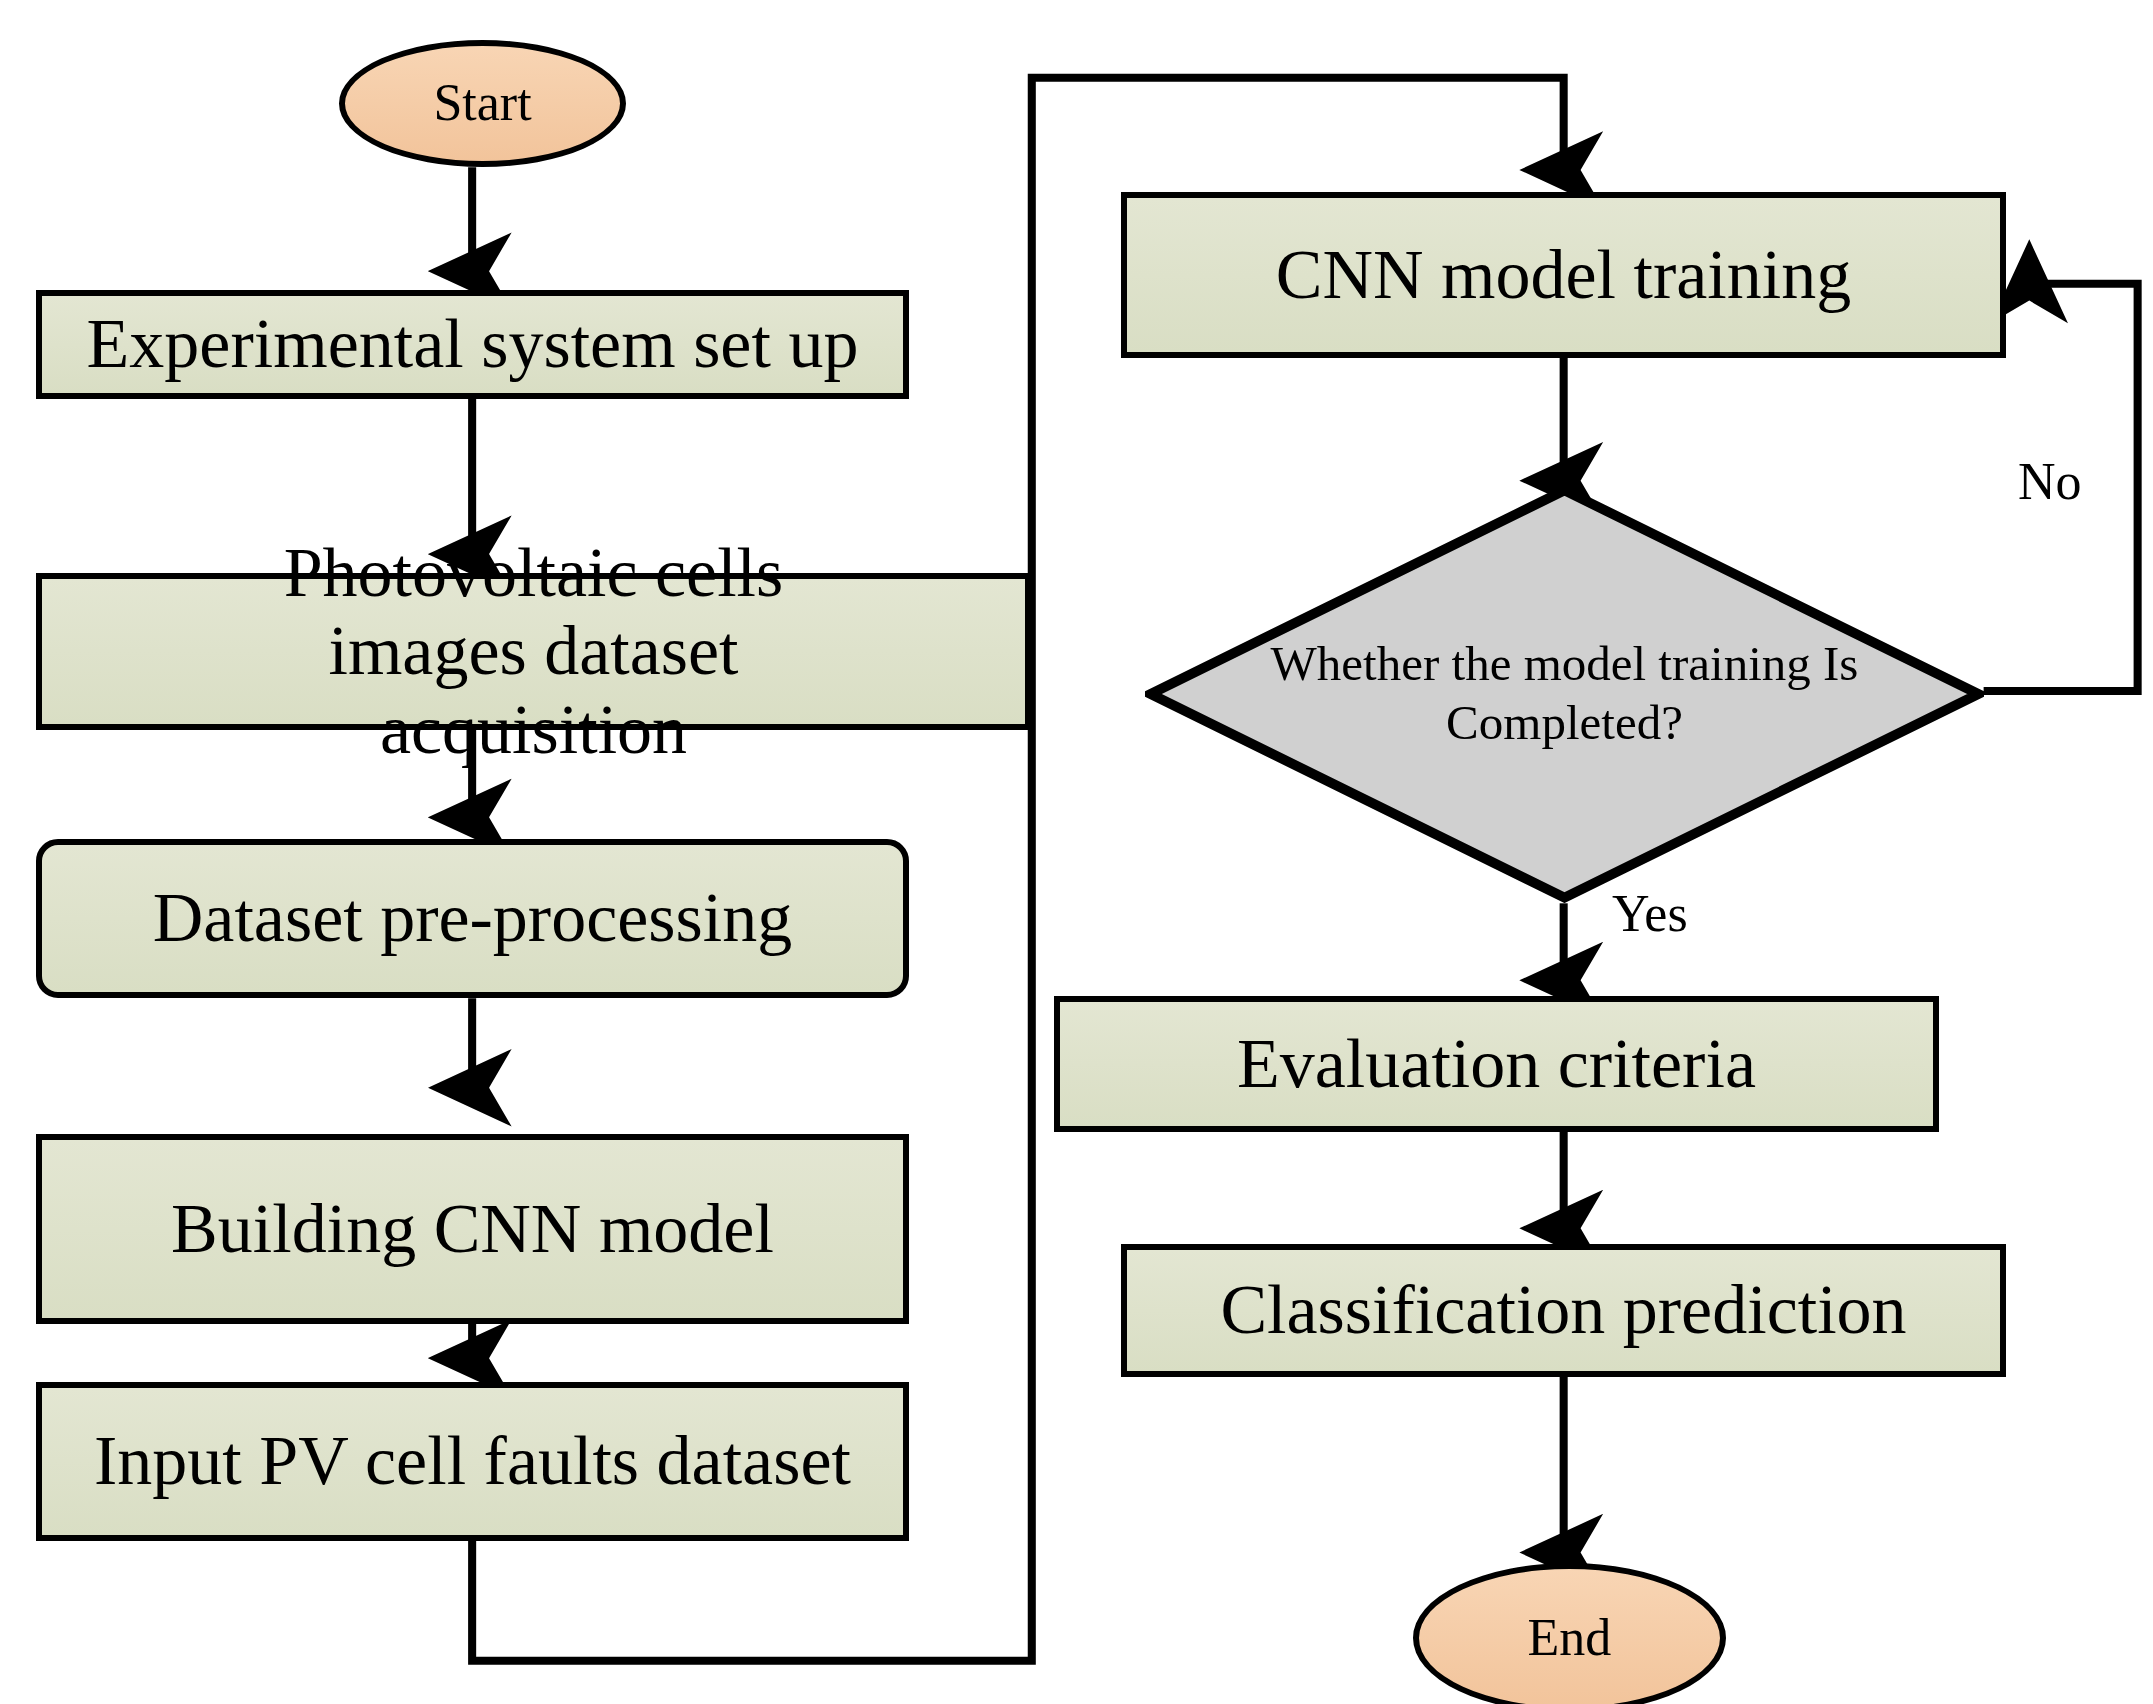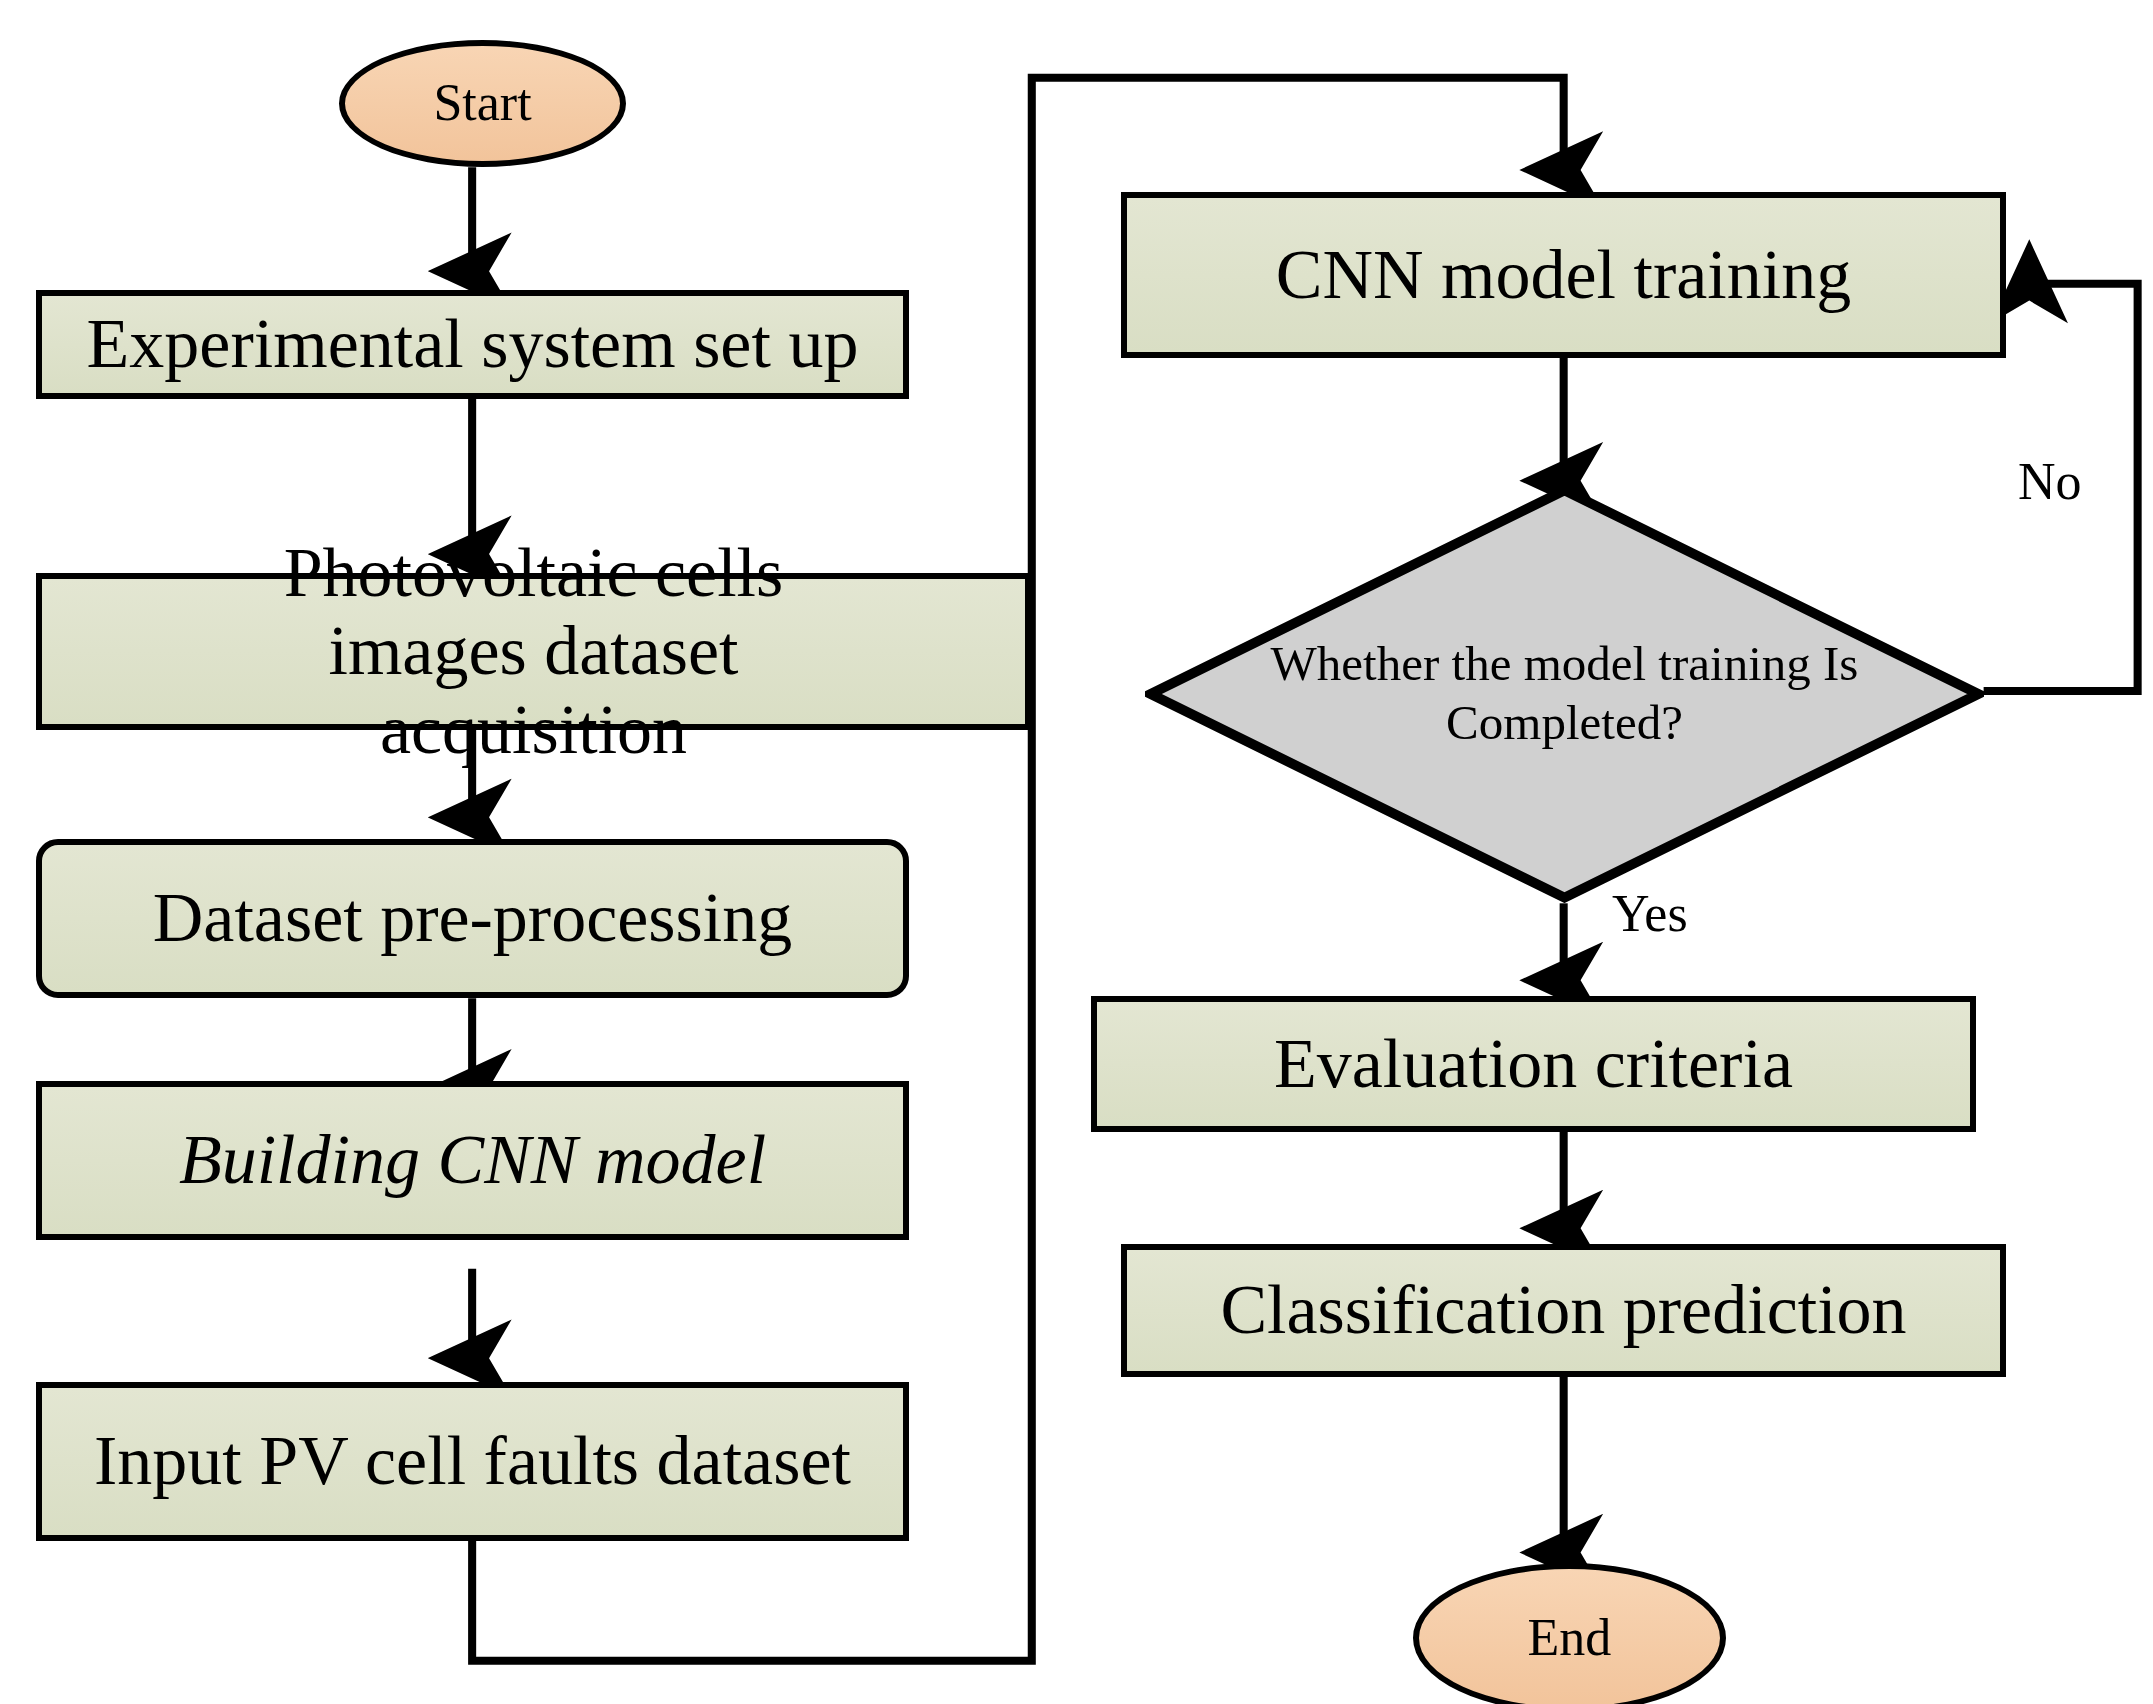--- a/index.html
+++ b/index.html
@@ -141,40 +141,40 @@
   </div>
 
   <div class="node proc" style="left:36px; top:549px; width:995px; height:157px;">
     <span style="max-width:645px;">Photovoltaic cells images dataset acquisition</span>
   </div>
 
   <div class="node proc" style="left:36px; top:815px; width:873px; height:159px;border-radius:22px;">
     <span>Dataset pre-processing</span>
   </div>
 
-  <div class="node proc" style="left:36px; top:1057px; width:873px; height:159px;font-style:italic;">
+  <div class="node proc" style="left:36px; top:1110px; width:873px; height:190px;">
     <span>Building CNN model</span>
   </div>
 
   <div class="node proc" style="left:36px; top:1358px; width:873px; height:159px;">
     <span>Input PV cell faults dataset</span>
   </div>
 
   <div class="node proc" style="left:1121px; top:168px; width:885px; height:166px;">
     <span>CNN model training</span>
   </div>
 
   <div class="decision-wrap" style="left:1145px; top:461px; width:839px; height:418px;">
     <svg width="839" height="418" viewBox="0 0 937 467" xmlns="http://www.w3.org/2000/svg">
       <polygon points="468.5,6 931,233.5 468.5,461 6,233.5" fill="#d0d0d0" stroke="#000000" stroke-width="11"></polygon>
     </svg>
     <div class="decision-label">Whether the model training Is Completed?</div>
   </div>
 
-  <div class="node proc" style="left:1091px; top:972px; width:885px; height:136px;">
+  <div class="node proc" style="left:1054px; top:972px; width:885px; height:136px;">
     <span>Evaluation criteria</span>
   </div>
 
   <div class="node proc" style="left:1121px; top:1220px; width:885px; height:133px;">
     <span>Classification prediction</span>
   </div>
 
   <div class="node terminal" style="left:1413px; top:1539px; width:313px; height:150px;">
     <span>End</span>
   </div>

